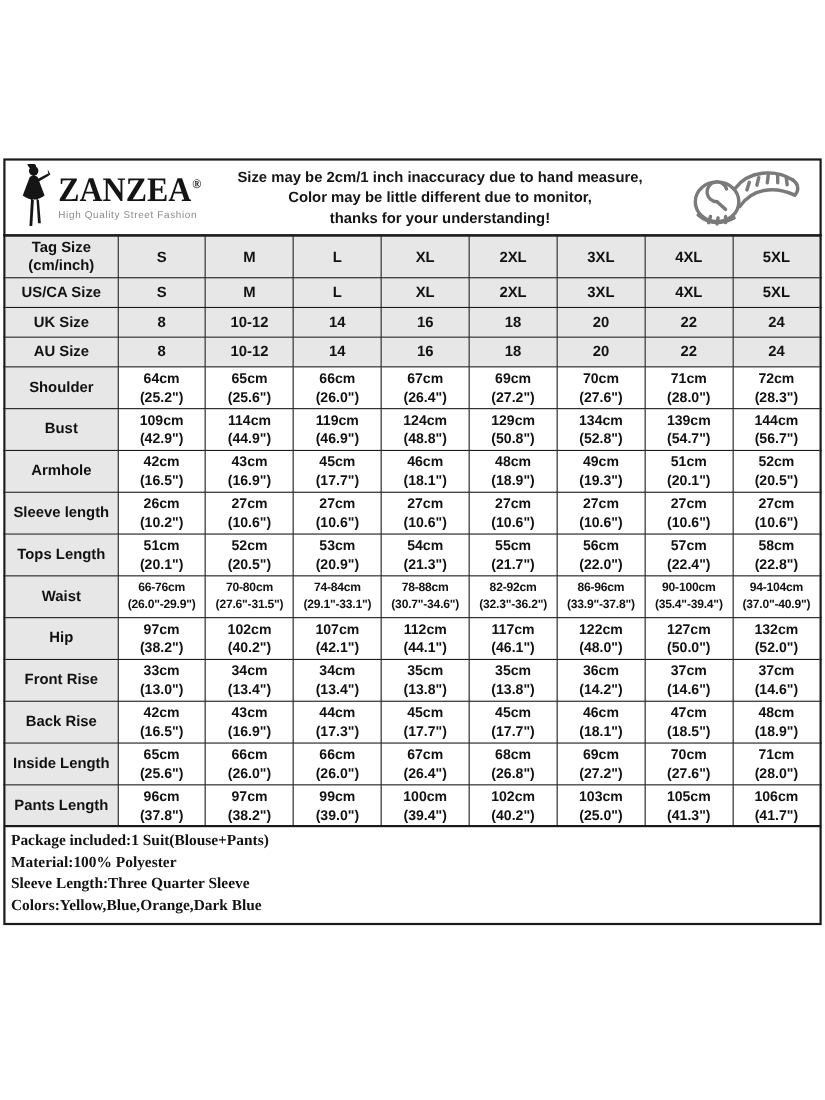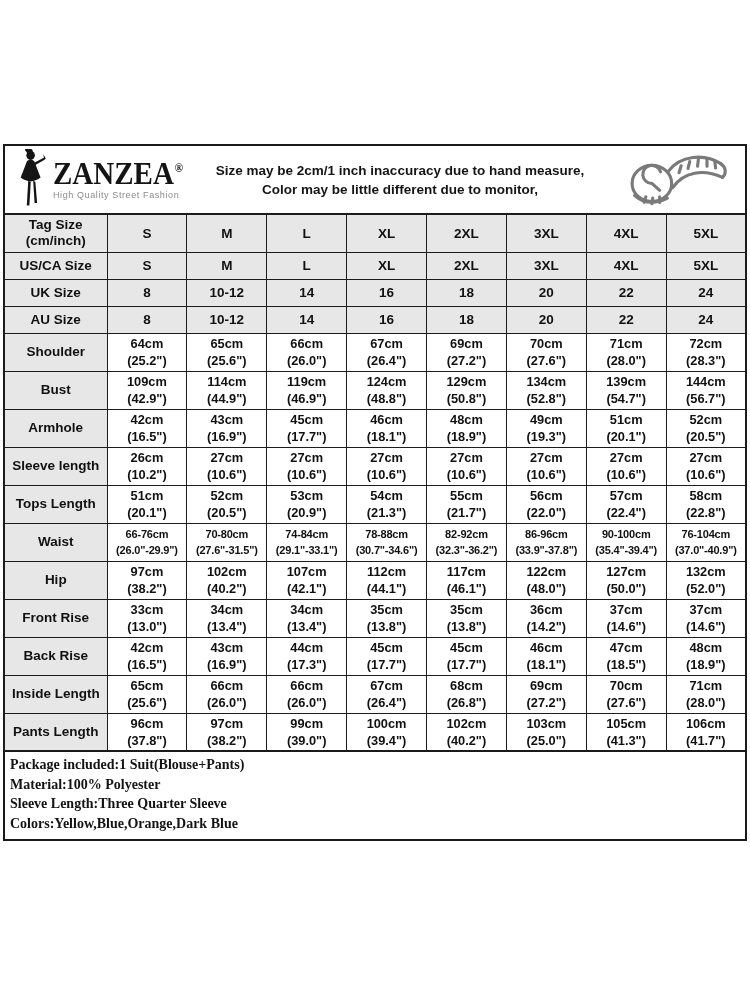--- a/index.html
+++ b/index.html
@@ -78,20 +78,21 @@
         </svg>
         <div class="logo-text">
           <div class="brand-line"><span>ZANZEA</span><span class="reg">®</span></div>
           <div class="tagline">High Quality Street Fashion</div>
         </div>
       </div>
 
       <div class="disclaimer">
         <div>Size may be 2cm/1 inch inaccuracy due to hand measure,</div>
         <div>Color may be little different due to monitor,</div>
+        <div>thanks for your understanding!</div>
       </div>
 
       <div class="tape-wrap">
         <svg width="118" height="62" viewBox="0 0 122 72" aria-hidden="true">
           <g fill="none" stroke="#7a7a7a" stroke-width="3.6" stroke-linecap="round" stroke-linejoin="round">
             <ellipse cx="33" cy="40" rx="23" ry="21"></ellipse>
             <path d="M33 40 a10.5 10.5 0 1 1 10 -13.5"></path>
             <path d="M33 40 l 9 8"></path>
             <path d="M13 54 q 16 14 38 3"></path>
             <line x1="24" y1="62" x2="26" y2="55.5"></line>
@@ -272,21 +273,21 @@
             <td>74-84cm
 (29.1"-33.1")</td>
             <td>78-88cm
 (30.7"-34.6")</td>
             <td>82-92cm
 (32.3"-36.2")</td>
             <td>86-96cm
 (33.9"-37.8")</td>
             <td>90-100cm
 (35.4"-39.4")</td>
-            <td>76-104cm
+            <td>94-104cm
 (37.0"-40.9")</td>
           </tr>
           <tr class="measure-row r-tall">
             <th class="row-label">Hip</th>
             <td>97cm
 (38.2")</td>
             <td>102cm
 (40.2")</td>
             <td>107cm
 (42.1")</td>

